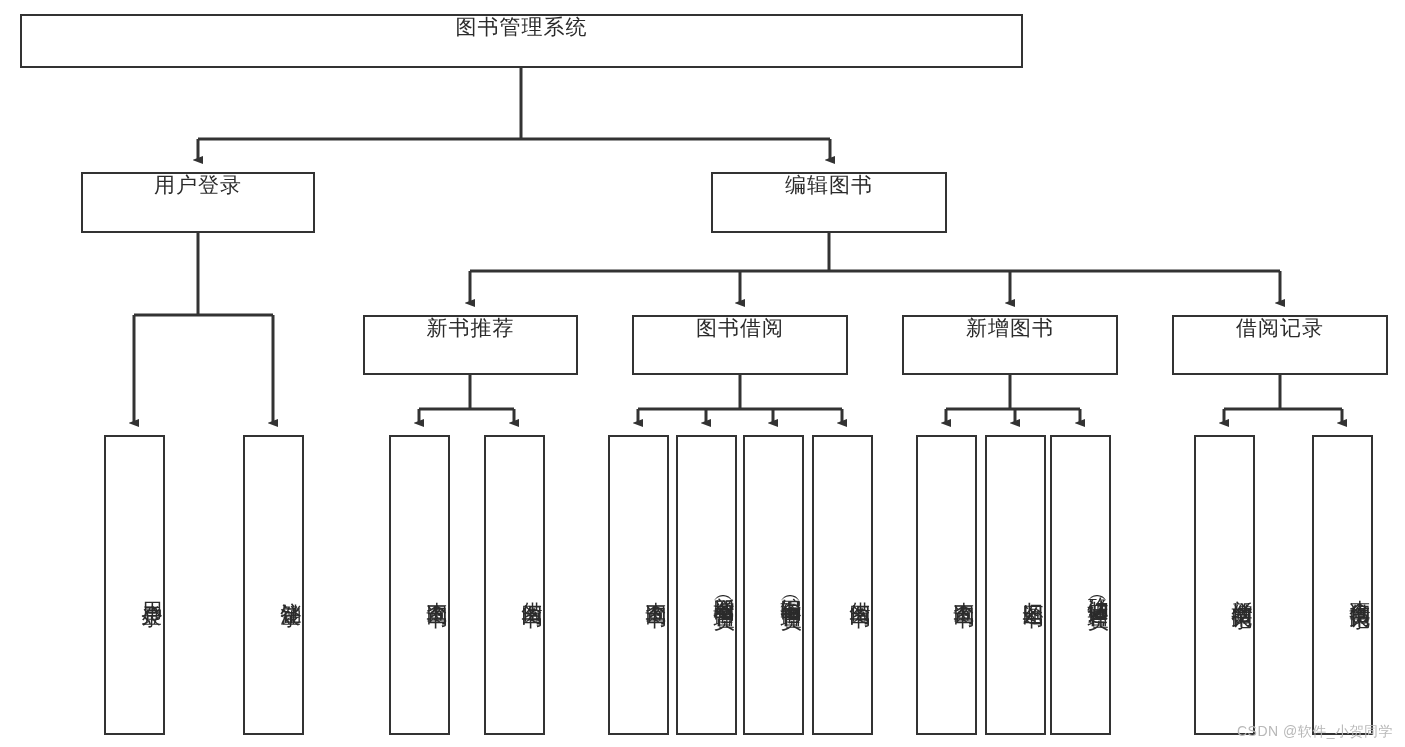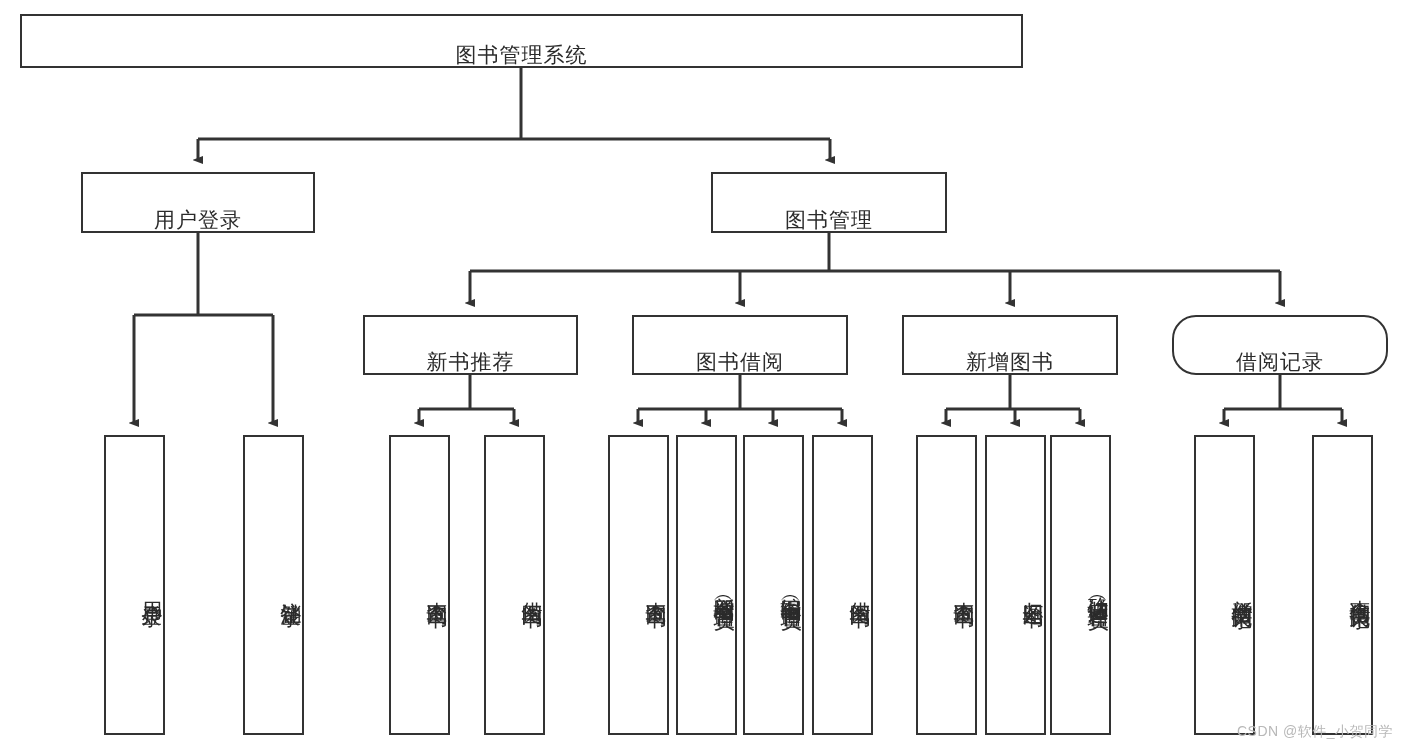--- a/index.html
+++ b/index.html
@@ -25,21 +25,21 @@
     width: 1405px;
     height: 747px;
     pointer-events: none;
   }
   .node {
     position: absolute;
     box-sizing: border-box;
     background: #ffffff;
     border: 2px solid #333333;
     display: flex;
-    align-items: flex-end;
+    align-items: flex-start;
     justify-content: center;
     color: #2b2b2b;
   }
   .node.horizontal {
     font-size: 21px;
     letter-spacing: 1px;
   }
   .node.vertical {
     writing-mode: vertical-rl;
     text-orientation: upright;
@@ -123,33 +123,33 @@
   </svg>
 
   <div class="node horizontal" style="left:20px; top:14px; width:1003px; height:54px;">
     <span class="node-label">图书管理系统</span>
   </div>
 
   <div class="node horizontal" style="left:81px; top:172px; width:234px; height:61px;">
     <span class="node-label">用户登录</span>
   </div>
   <div class="node horizontal" style="left:711px; top:172px; width:236px; height:61px;">
-    <span class="node-label">图书管理</span>
+    <span class="node-label">编辑图书</span>
   </div>
 
   <div class="node horizontal" style="left:363px; top:315px; width:215px; height:60px;">
     <span class="node-label">新书推荐</span>
   </div>
   <div class="node horizontal" style="left:632px; top:315px; width:216px; height:60px;">
     <span class="node-label">图书借阅</span>
   </div>
   <div class="node horizontal" style="left:902px; top:315px; width:216px; height:60px;">
     <span class="node-label">新增图书</span>
   </div>
-  <div class="node horizontal" style="left:1172px; top:315px; width:216px; height:60px;border-radius:24px;">
+  <div class="node horizontal" style="left:1172px; top:315px; width:216px; height:60px;">
     <span class="node-label">借阅记录</span>
   </div>
 
   <div class="node vertical" style="left:104px; top:435px; width:61px; height:300px;">
     <span class="node-label">用户登录</span>
   </div>
   <div class="node vertical" style="left:243px; top:435px; width:61px; height:300px;">
     <span class="node-label">注销登录</span>
   </div>
   <div class="node vertical" style="left:389px; top:435px; width:61px; height:300px;">

